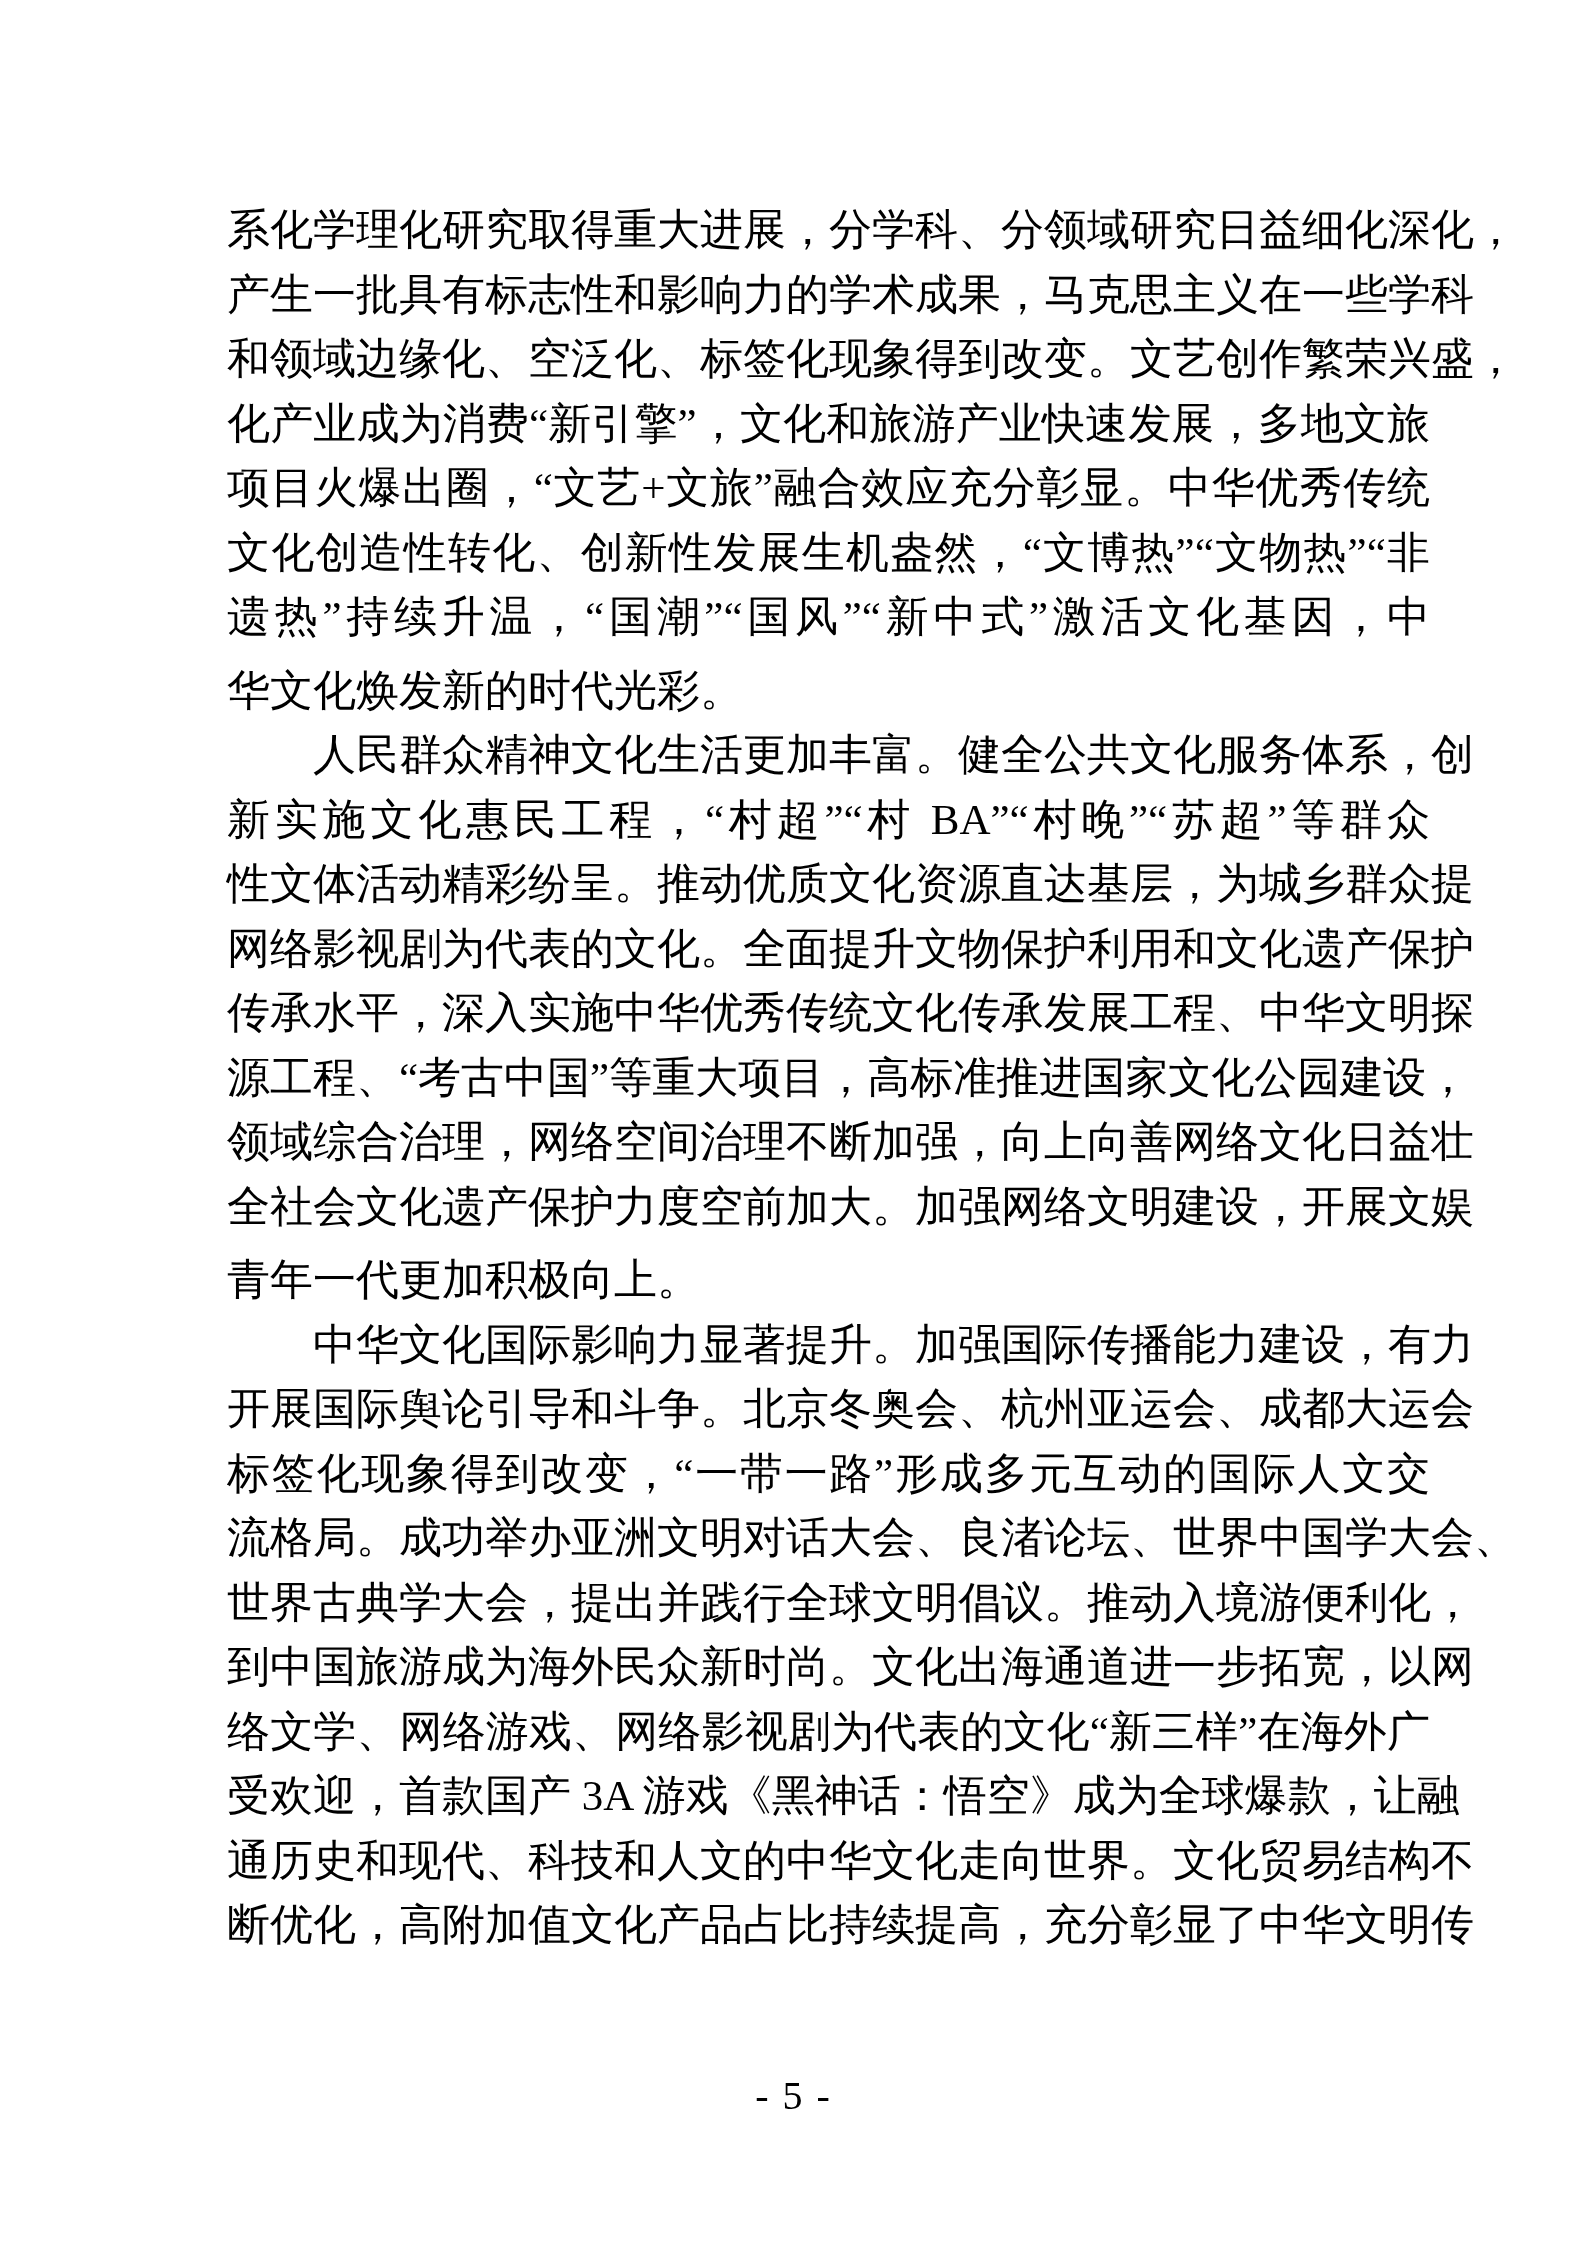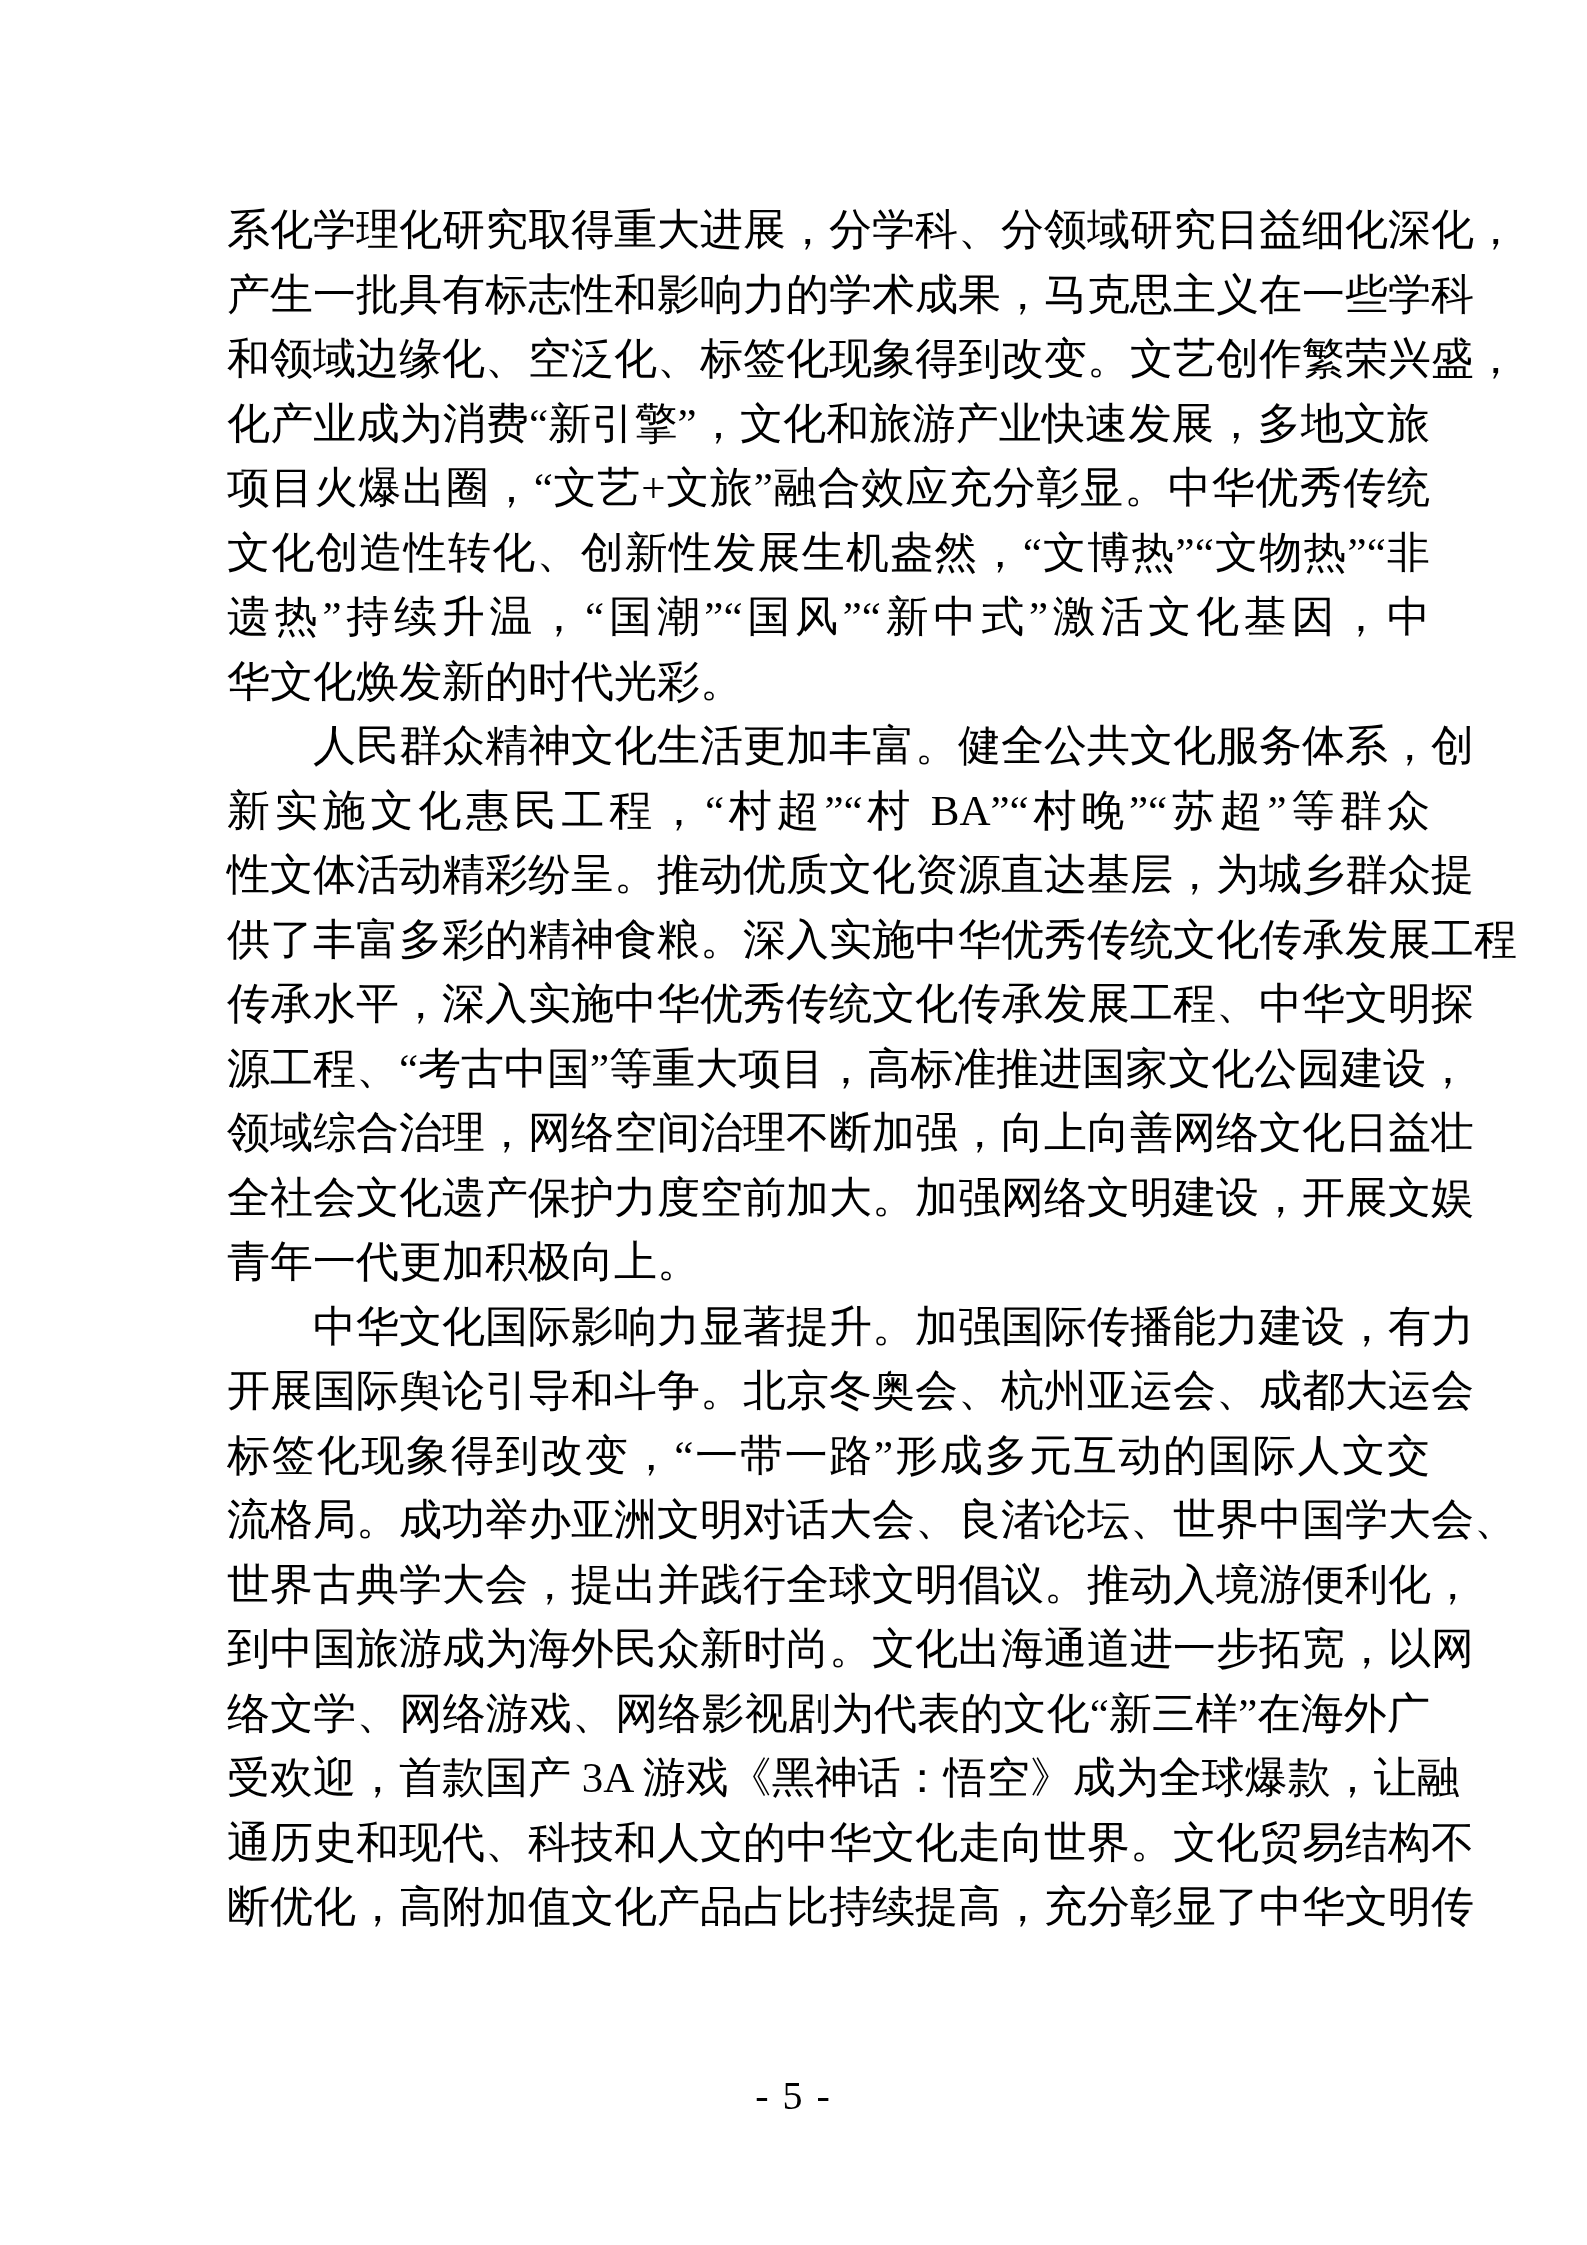--- a/index.html
+++ b/index.html
@@ -34,20 +34,21 @@
     letter-spacing: 0;
     white-space: nowrap;
     text-align: justify;
     text-align-last: justify;
     text-justify: inter-character;
     overflow: visible;
   }
   .line.para-end {
     text-align: center;
     text-align-last: left;
+    margin-top: 9px;
   }
   .line.indent {
     padding-left: 86px;
     box-sizing: border-box;
   }
   .footer {
     position: absolute;
     left: 0;
     top: 2070px;
     width: 1587px;
@@ -66,21 +67,21 @@
     <div class="line">产生一批具有标志性和影响力的学术成果，马克思主义在一些学科</div>
     <div class="line">和领域边缘化、空泛化、标签化现象得到改变。文艺创作繁荣兴盛，</div>
     <div class="line">化产业成为消费“新引擎”，文化和旅游产业快速发展，多地文旅</div>
     <div class="line">项目火爆出圈，“文艺+文旅”融合效应充分彰显。中华优秀传统</div>
     <div class="line">文化创造性转化、创新性发展生机盎然，“文博热”“文物热”“非</div>
     <div class="line">遗热”持续升温，“国潮”“国风”“新中式”激活文化基因，中</div>
     <div class="line para-end">华文化焕发新的时代光彩。</div>
     <div class="line indent">人民群众精神文化生活更加丰富。健全公共文化服务体系，创</div>
     <div class="line">新实施文化惠民工程，“村超”“村 BA”“村晚”“苏超”等群众</div>
     <div class="line">性文体活动精彩纷呈。推动优质文化资源直达基层，为城乡群众提</div>
-    <div class="line">供了丰富多彩的精神食粮。深入实施中华优秀传统文化传承发展工程</div>
+    <div class="line">网络影视剧为代表的文化。全面提升文物保护利用和文化遗产保护</div>
     <div class="line">传承水平，深入实施中华优秀传统文化传承发展工程、中华文明探</div>
     <div class="line">源工程、“考古中国”等重大项目，高标准推进国家文化公园建设，</div>
     <div class="line">领域综合治理，网络空间治理不断加强，向上向善网络文化日益壮</div>
     <div class="line">全社会文化遗产保护力度空前加大。加强网络文明建设，开展文娱</div>
     <div class="line para-end">青年一代更加积极向上。</div>
     <div class="line indent">中华文化国际影响力显著提升。加强国际传播能力建设，有力</div>
     <div class="line">开展国际舆论引导和斗争。北京冬奥会、杭州亚运会、成都大运会</div>
     <div class="line">标签化现象得到改变，“一带一路”形成多元互动的国际人文交</div>
     <div class="line">流格局。成功举办亚洲文明对话大会、良渚论坛、世界中国学大会、</div>
     <div class="line">世界古典学大会，提出并践行全球文明倡议。推动入境游便利化，</div>

